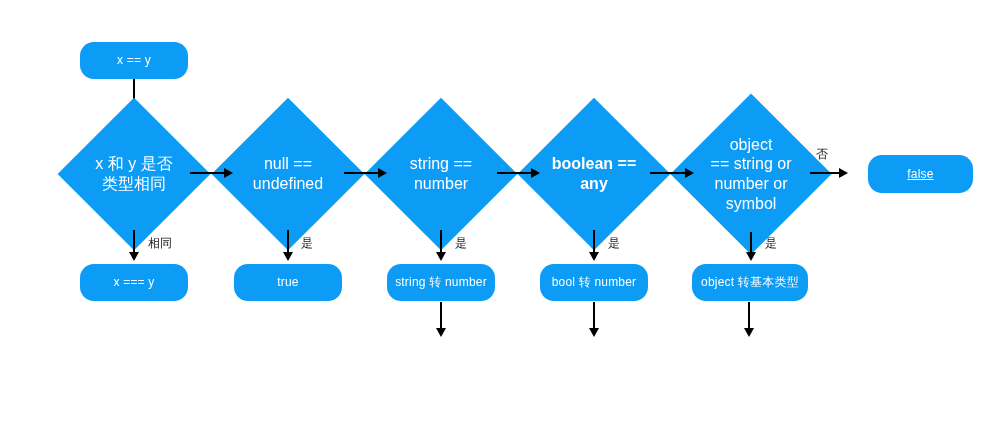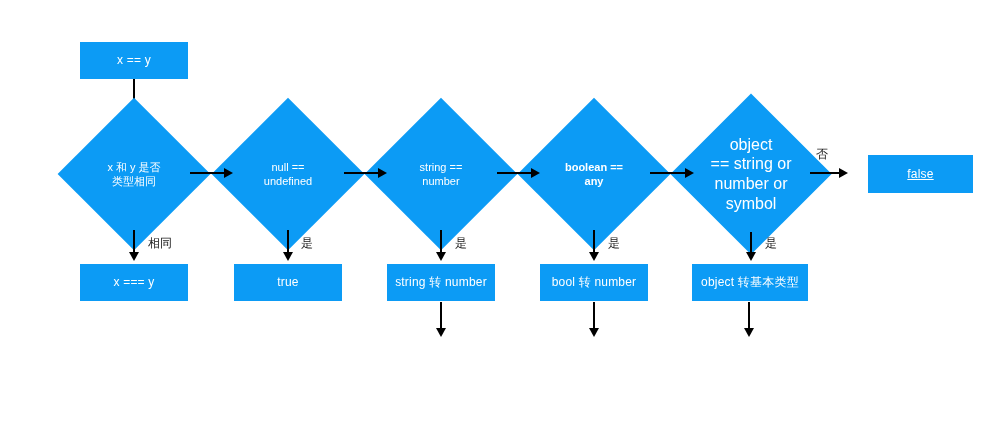--- a/index.html
+++ b/index.html
@@ -15,35 +15,35 @@
   .node{
     position:absolute;
     background:var(--accent,#0c9bf5);
     color:#ffffff;
     display:flex;align-items:center;justify-content:center;
     text-align:center;
     box-sizing:border-box;
     line-height:1.25;
     letter-spacing:.2px;
   }
-  .box{font-size:12px;}
+  .box{font-size:12px;border-radius:14px;}
   .wide{font-size:13px;}
 
   .diamond{
     position:absolute;
     display:flex;align-items:center;justify-content:center;
   }
   .diamond .dshape{
     position:absolute;inset:0;
     background:var(--accent,#0c9bf5);
     transform:rotate(45deg);
   }
   .diamond .dlabel{
     position:relative;
-    color:#fff;font-size:11px;line-height:1.28;
+    color:#fff;font-size:16px;line-height:1.28;
     text-align:center;white-space:pre-line;
     z-index:2;
     width:115%;
   }
 
   
   .vline{position:absolute;width:2px;background:#000;}
   .hline{position:absolute;height:2px;background:#000;}
   .arrow-down{
     position:absolute;width:0;height:0;

